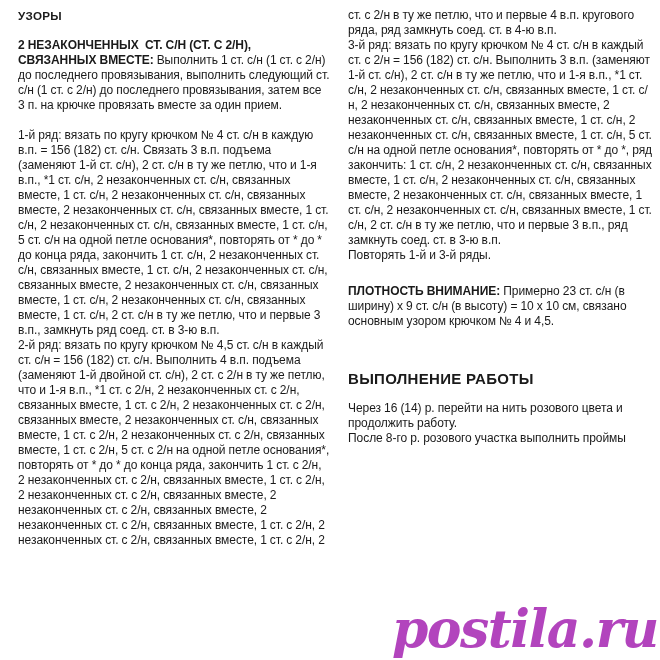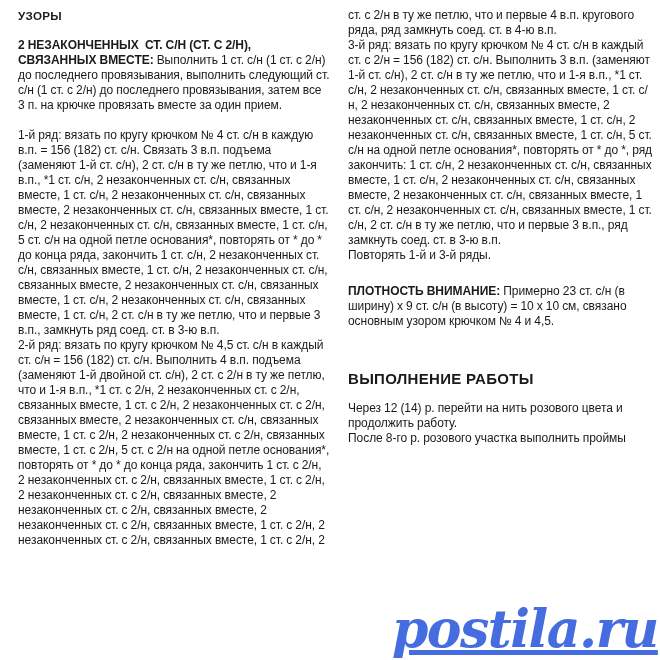--- a/index.html
+++ b/index.html
@@ -62,25 +62,24 @@
     height: 58px;
     pointer-events: none;
     user-select: none;
   }
   #watermark .wm-text {
     font-family: "DejaVu Serif", "Liberation Serif", serif;
     font-style: italic;
     font-weight: bold;
     font-size: 52px;
     line-height: 58px;
-    color: #1d4ed8;
+    color: #a21caf;
     opacity: 0.82;
     letter-spacing: -1.5px;
     white-space: nowrap;
-    text-decoration: underline;
   }
 </style>
 </head>
 <body>
 
 <div id="page">
 
   <div class="column" id="col-left">
 
     <div class="head title">УЗОРЫ</div>
@@ -113,21 +112,21 @@
     <div class="spacer-lg"></div>
 
 
     <div class="spacer-lg"></div>
 
     <div class="head section">ВЫПОЛНЕНИЕ РАБОТЫ</div>
 
     <div class="spacer-md"></div>
 
 
-    <p class="para">Через 12 (14) р. перейти на нить розового цвета и продолжить работу.</p>
+    <p class="para">Через 16 (14) р. перейти на нить розового цвета и продолжить работу.</p>
 
     <p class="para">После 8-го р. розового участка выполнить проймы</p>
 
   </div>
 
   <div id="watermark">
     <div class="wm-text">postila.ru</div>
   </div>
 
 </div>

